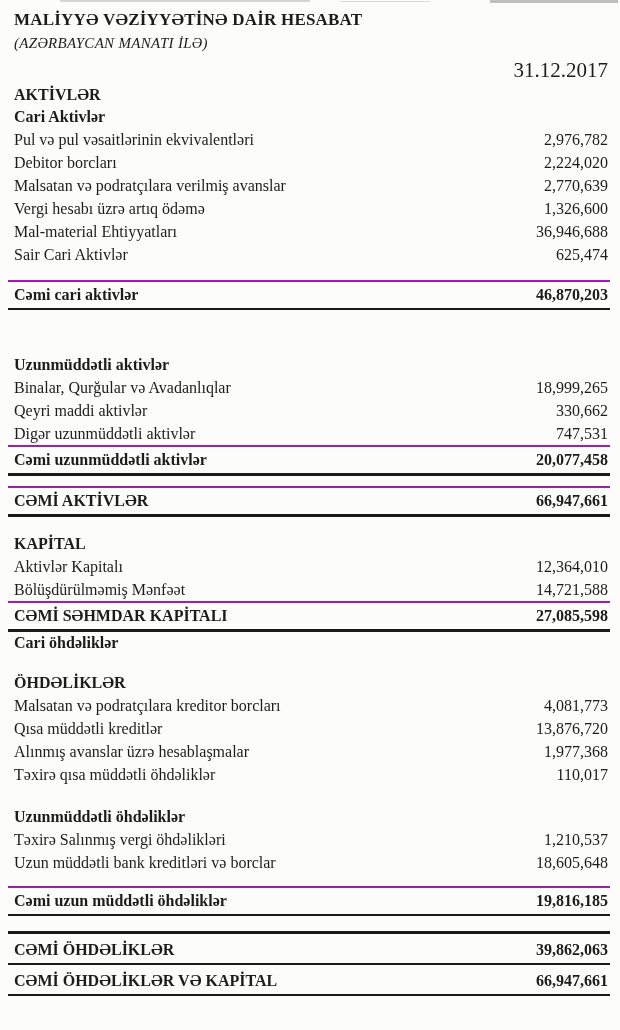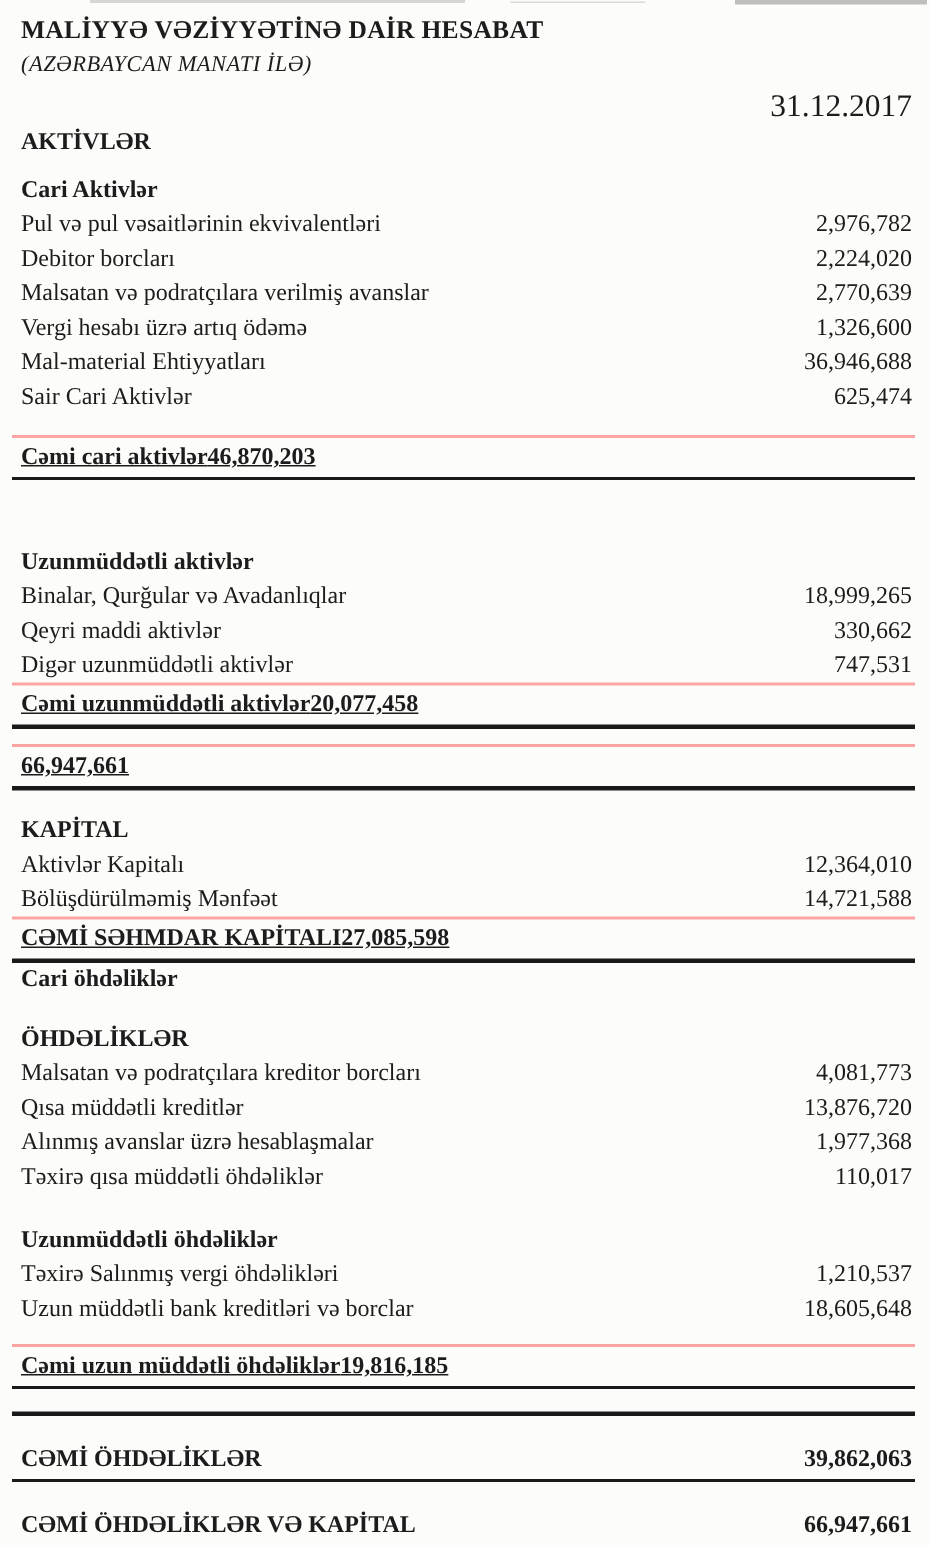--- a/index.html
+++ b/index.html
@@ -51,30 +51,30 @@
   .row {
     display: flex;
     justify-content: space-between;
     align-items: center;
     font-size: 16px;
     line-height: 23px;
   }
   .row .val { text-align: right; }
   .total-row {
     display: flex;
+    justify-content: space-between;
     align-items: baseline;
     font-weight: bold;
     font-size: 16px;
     line-height: 22px;
-    border-top: 2px solid #fca5a5;
+    border-top: 2px solid #a21caf;
     border-bottom: 2px solid #1a1a1a;
     padding: 2px 2px 2px 6px;
     margin-left: -6px;
     margin-right: -2px;
-    text-decoration: underline;
   }
   .total-row.thick-bottom { border-bottom-width: 3px; }
 
   .mt-total-gap   { margin-top: 8px; }   
   .mt-section-lg  { margin-top: 44px; }  
   .mt-grand       { margin-top: 10px; }
   .mt-kapital     { margin-top: 16px; }
   .mt-ohd         { margin-top: 18px; }
   .mt-cur-ohd-tot { margin-top: 13px; }
   .mt-uz-ohd      { margin-top: 20px; }
@@ -88,40 +88,40 @@
     border-top: 3px solid #1a1a1a;
     border-bottom: 2px solid #1a1a1a;
   }
   .final-group .frow {
     display: flex;
     justify-content: space-between;
     align-items: baseline;
     font-weight: bold;
     font-size: 16px;
     line-height: 22px;
-    padding: 18px 2px 2px 6px;
+    padding: 5px 2px 2px 6px;
     gap: 10px;
   }
   .final-group .frow:first-child { border-bottom: 2px solid #1a1a1a; }
 </style>
 </head>
 <body>
 
 <div class="artifact a1"></div>
 <div class="artifact a3"></div>
 <div class="artifact a2"></div>
 
 <div class="page">
 
   <div class="report-title">MALİYYƏ VƏZİYYƏTİNƏ DAİR HESABAT</div>
   <div class="report-subtitle">(AZƏRBAYCAN MANATI İLƏ)</div>
   <div class="date-row">31.12.2017</div>
 
   <div class="sec-heading">AKTİVLƏR</div>
-  <div class="sec-heading" style="margin-top:10px;">Cari Aktivlər</div>
+  <div class="sec-heading" style="margin-top:0;">Cari Aktivlər</div>
 
   <div class="row">
     <span>Pul və pul vəsaitlərinin ekvivalentləri</span>
     <span class="val">2,976,782</span>
   </div>
   <div class="row">
     <span>Debitor borcları</span>
     <span class="val">2,224,020</span>
   </div>
   <div class="row">
@@ -160,20 +160,21 @@
     <span>Digər uzunmüddətli aktivlər</span>
     <span class="val">747,531</span>
   </div>
 
   <div class="total-row thick-bottom">
     <span>Cəmi uzunmüddətli aktivlər</span>
     <span class="val">20,077,458</span>
   </div>
 
   <div class="total-row thick-bottom mt-grand">
+    <span>CƏMİ AKTİVLƏR</span>
     <span class="val">66,947,661</span>
   </div>
 
   <div class="sec-heading mt-kapital">KAPİTAL</div>
 
   <div class="row">
     <span>Aktivlər Kapitalı</span>
     <span class="val">12,364,010</span>
   </div>
   <div class="row">

